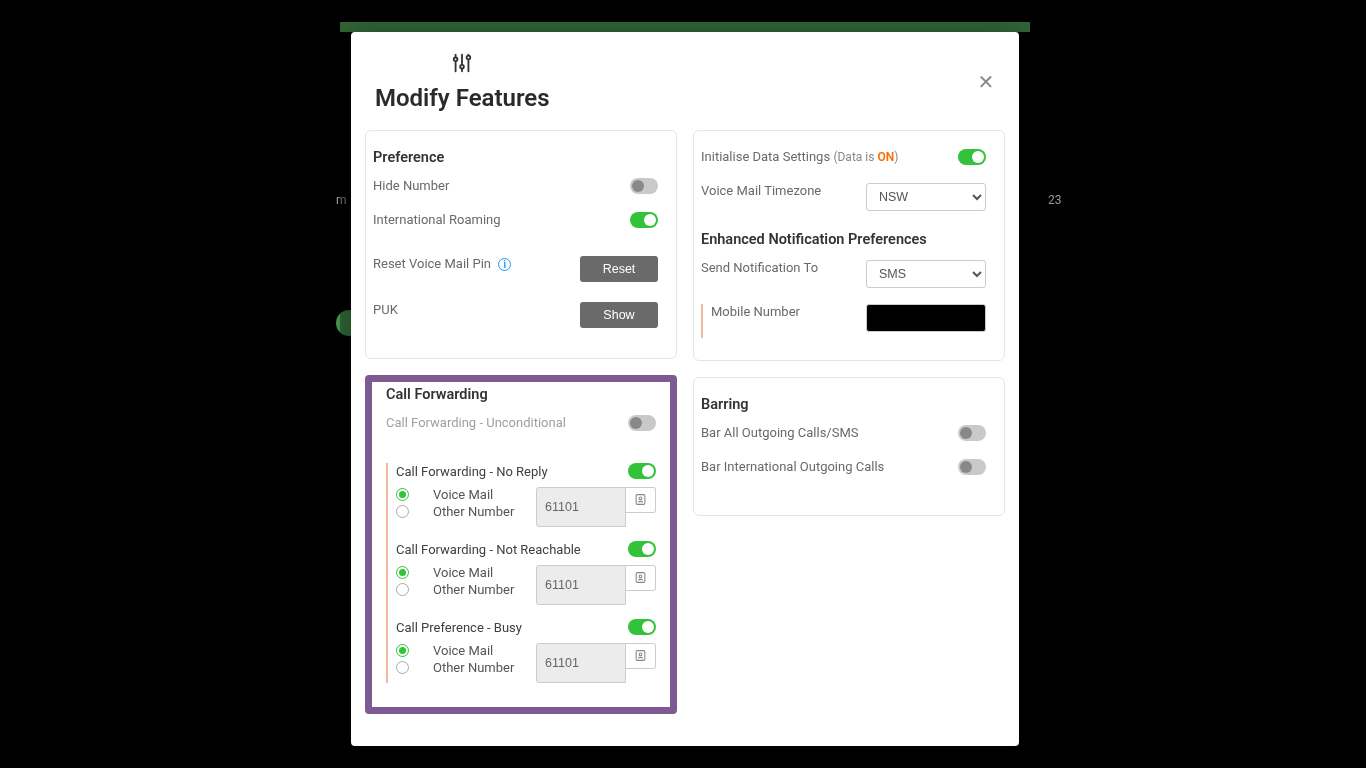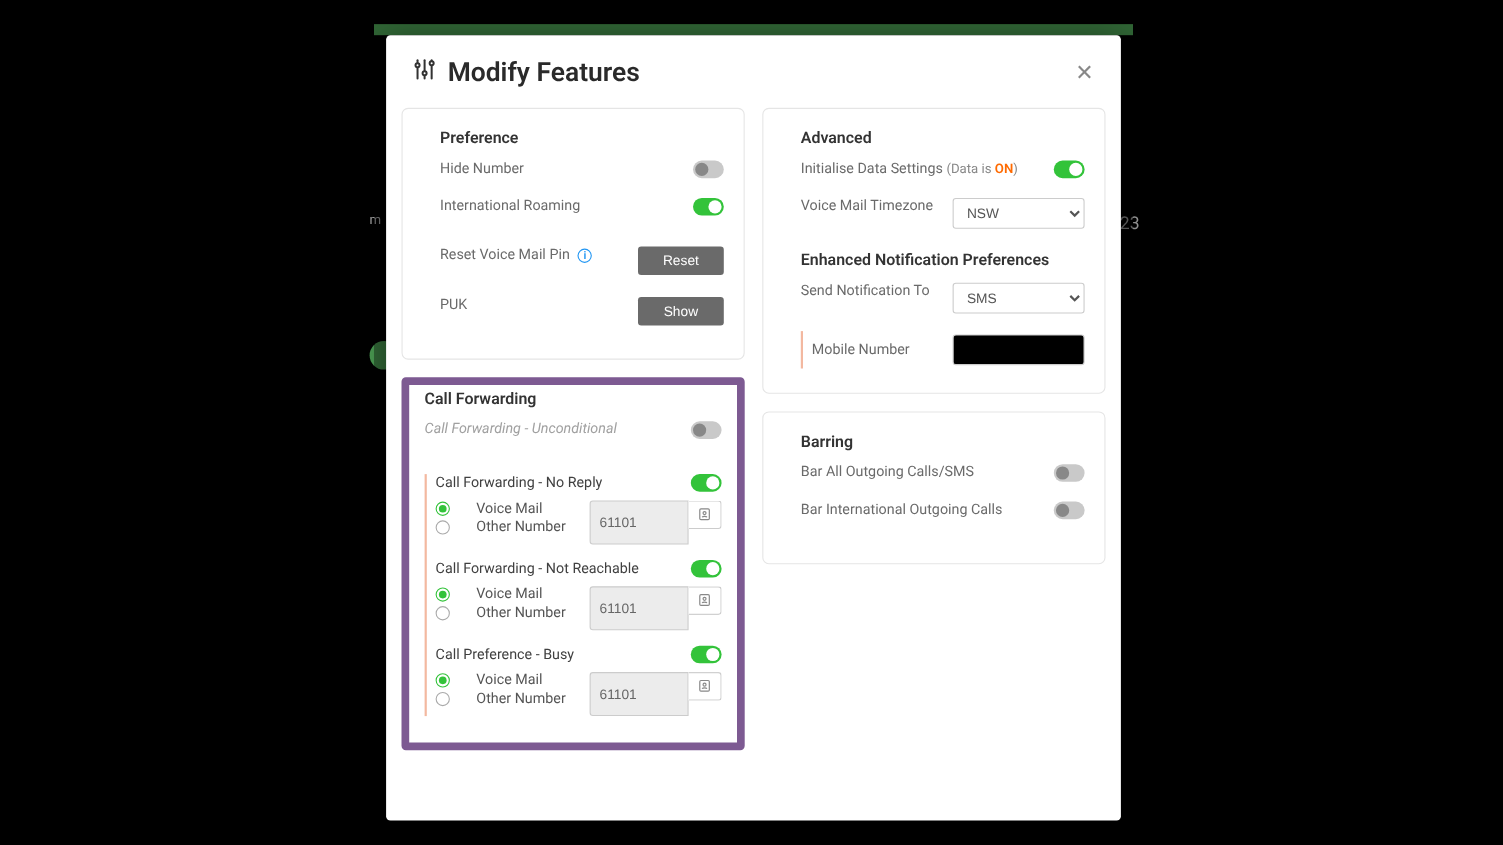--- a/index.html
+++ b/index.html
@@ -22,23 +22,23 @@
   .bg-left-text{
     position:absolute;
     top:193px;
     left:336px;
     color:#aaa;
     font-size:12px;
   }
   .bg-right-text{
     position:absolute;
     top:193px;
-    left:1018px;
+    left:1048px;
     color:#999;
-    font-size:16px;
+    font-size:12px;
   }
   .bg-circle{
     position:absolute;
     top:310px;
     left:336px;
     width:26px;height:26px;
     border-radius:50%;
     background:#4a9b52;
   }
   .modal-backdrop{
@@ -59,21 +59,21 @@
     border-radius: 4px;
     box-shadow: 0 5px 30px rgba(0,0,0,0.4);
     overflow: hidden;
   }
   .modal-header {
     padding: 20px 24px 18px 24px;
     display: flex;
     align-items: center;
     justify-content: space-between;
   }
-  .modal-title-wrap { display:flex; gap:10px; }
+  .modal-title-wrap { display:flex; align-items:center; gap:10px;flex-direction:column; }
   .modal-title {
     font-size: 24px;
     font-weight: 600;
     color: #2a2a2a;
   }
   .close-btn {
     width: 18px; height: 18px;
     cursor: pointer;
     color:#888;
     font-size:20px;
@@ -83,21 +83,21 @@
   .modal-body {
     padding: 0 14px 20px 14px;
     display: flex;
     gap: 16px;
   }
   .col { display:flex; flex-direction:column; gap:16px; flex:1; min-width:0;}
   .card {
     border: 1px solid #e5e5e5;
     border-radius: 6px;
     background: #fff;
-    padding: 18px 18px 22px 34px;
+    padding: 18px 18px 22px 7px;
   }
   .card-highlight{
     border: 7px solid #7d5a92;
     border-radius:4px;
     padding: 4px 14px 24px 14px;
   }
   .card h3 {
     font-size: 14.5px;
     color: #333;
     font-weight: 600;
@@ -270,21 +270,21 @@
         </div>
         <div class="row" style="margin-top:12px;">
           <span class="label">PUK</span>
           <button class="btn">Show</button>
         </div>
       </div>
 
       <div class="card card-highlight">
         <h3>Call Forwarding</h3>
         <div class="row" style="color:#a0a0a0;">
-          <span class="label" style="color:#a0a0a0;font-style:italic;">Call Forwarding - Unconditional</span>
+          <span class="label" style="color:#a0a0a0;">Call Forwarding - Unconditional</span>
           <div class="toggle off">
               <div class="knob"></div>
             </div>
         </div>
 
         <div class="accent-line" id="cf-sections">
             <div class="subsection">
               <div class="sub-title">
                 <span>Call Forwarding - No Reply</span>
                 <div class="toggle on">
@@ -374,21 +374,20 @@
                 </div>
               </div>
             </div>
           </div>
       </div>
     </div>
 
     <div class="col">
 
       <div class="card">
-        <h3>Advanced</h3>
         <div class="row">
           <span class="label">
             <span>Initialise Data Settings</span>
             <span class="note">
               <span>(Data is </span><span class="on">ON</span><span>)</span>
             </span>
           </span>
           <div class="toggle on">
               <div class="knob"></div>
             </div>
@@ -400,21 +399,21 @@
           </select>
         </div>
 
         <h3 style="margin-top:14px;">Enhanced Notification Preferences</h3>
         <div class="row">
           <span class="label">Send Notification To</span>
           <select class="select">
             <option>SMS</option>
           </select>
         </div>
-        <div class="row accent-line" style="margin-top:10px; align-items:center;">
+        <div class="row accent-line" style="margin-top:10px; align-items:flex-start;">
           <span class="label">Mobile Number</span>
           <div class="readonly-box" style="background:#000;">
             <span style="color:#fff;"></span>
           </div>
         </div>
       </div>
 
       <div class="card">
         <h3>Barring</h3>
         <div class="row">

